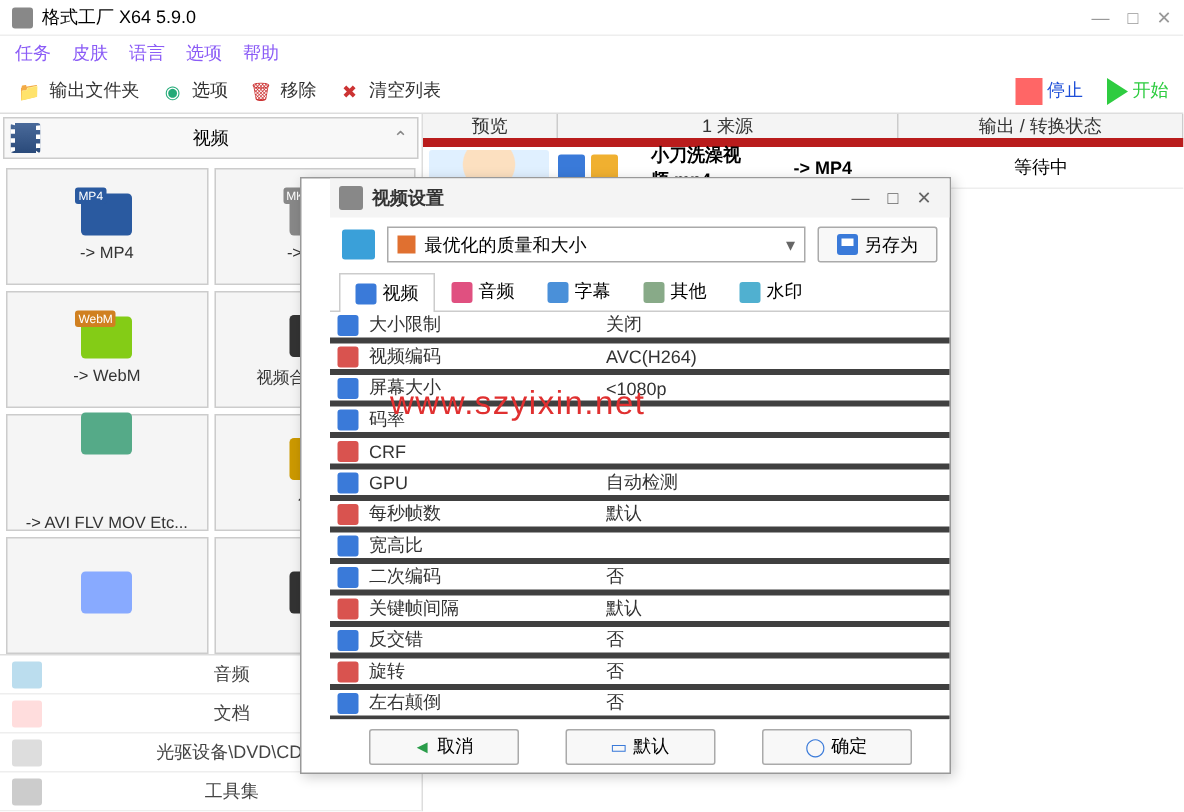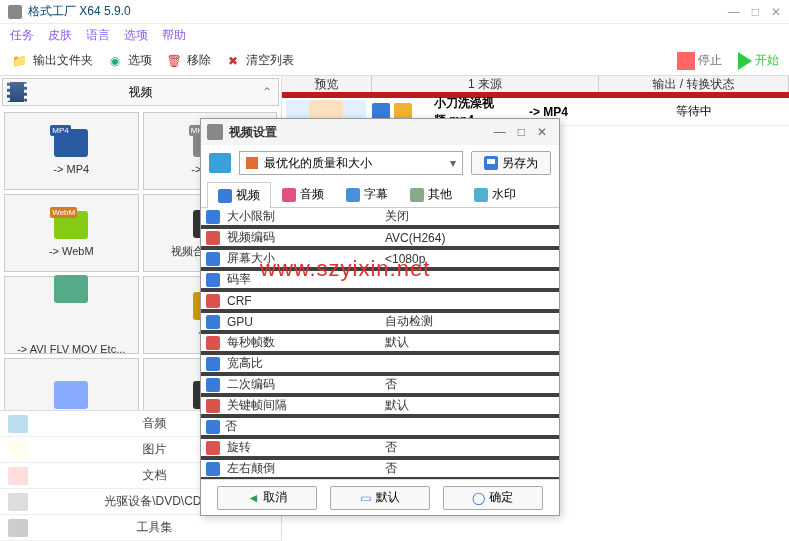--- a/index.html
+++ b/index.html
@@ -1,20 +1,20 @@
 <!DOCTYPE html>
 <html><head>
 <meta charset="utf-8">
 <style>
 * { box-sizing: border-box; margin: 0; padding: 0; font-family: "Microsoft YaHei", sans-serif; font-size: 12px; }
 body { width: 789px; height: 541px; background: #fff; position: relative; overflow: hidden; }
 
 .titlebar { height: 24px; display: flex; align-items: center; padding: 0 8px; background: #fff; border-bottom: 1px solid #eee; }
 .titlebar .appicon { width: 14px; height: 14px; background: #888; border-radius: 2px; margin-right: 6px; }
-.titlebar .title { flex: 1; color: #0c4a6e; }
+.titlebar .title { flex: 1; color: #000000; }
 .winbtns { display: flex; gap: 12px; color: #999; }
 .winbtns span { cursor: pointer; }
 
 .menubar { height: 22px; display: flex; align-items: center; gap: 14px; padding: 0 10px; color: #8b5cf6; }
 
 .toolbar { height: 30px; display: flex; align-items: center; gap: 4px; padding: 0 6px; border-bottom: 1px solid #ddd; }
 .tbtn { display: flex; align-items: center; gap: 3px; padding: 2px 4px; cursor: pointer; }
 .ticon { width: 20px; height: 20px; display: inline-flex; align-items: center; justify-content: center; }
 .tlabel { color: #333; }
 .tb-right { margin-left: auto; display: flex; align-items: center; gap: 8px; }
@@ -39,21 +39,21 @@
 .catrow span:last-child { flex: 1; text-align: center; color: #444; }
 
 .right { flex: 1; display: flex; flex-direction: column; }
 .colhead { display: flex; height: 22px; border-bottom: 6px solid #b91c1c; background: #f4f4f4; }
 .colhead div { border-right: 1px solid #ccc; display: flex; align-items: center; justify-content: center; color: #333; }
 .listrow { display: flex; height: 28px; align-items: center; border-bottom: 1px solid #eee; }
 .avatar { width: 80px; height: 24px; background: radial-gradient(circle at 50% 40%, #fce0c0 40%, #e0f0ff 42%); border-radius: 2px; margin: 0 4px; }
 .ficon { width: 18px; height: 18px; margin: 0 2px; border-radius: 2px; }
 
 
-.dialog { position: absolute; left: 200px; top: 118px; width: 360px; height: 398px; background: #fff; border: 1px solid #999; box-shadow: 2px 2px 8px rgba(0,0,0,.2); display: flex; flex-direction: column; }
+.dialog { position: absolute; left: 200px; top: 118px; width: 434px; height: 398px; background: #fff; border: 1px solid #999; box-shadow: 2px 2px 8px rgba(0,0,0,.2); display: flex; flex-direction: column; padding-left: 19px; }
 .dlg-title { height: 26px; display: flex; align-items: center; padding: 0 6px; background: #f4f4f4; }
 .dlg-title .dt { flex: 1; font-weight: bold; color: #333; }
 .dlg-tools { height: 36px; display: flex; align-items: center; padding: 0 8px; gap: 8px; }
 .combo { flex: 1; height: 24px; border: 1px solid #aaa; display: flex; align-items: center; padding: 0 20px 0 6px; position: relative; background: #fff; }
 .combo::after { content: "▾"; position: absolute; right: 6px; color: #666; }
 .btn { height: 24px; border: 1px solid #aaa; background: #f8f8f8; display: flex; align-items: center; justify-content: center; gap: 4px; padding: 0 12px; cursor: pointer; border-radius: 2px; }
 .tabs { display: flex; border-bottom: 1px solid #ccc; padding: 0 6px; }
 .tab { padding: 4px 10px; display: flex; align-items: center; gap: 4px; cursor: pointer; border: 1px solid transparent; border-bottom: none; }
 .tab.active { border-color: #ccc; background: #fff; position: relative; top: 1px; }
 .tab .tic { width: 14px; height: 14px; border-radius: 2px; }
@@ -105,21 +105,21 @@
       <span class="ticon" style="color:#c33">🗑</span>
       <span class="tlabel">移除</span>
     </div>
   <div class="tbtn">
       <span class="ticon" style="color:#c33">✖</span>
       <span class="tlabel">清空列表</span>
     </div>
   <div class="tb-right">
     <div class="tbtn">
         <span class="stopbox"></span>
-        <span class="tlabel" style="color:#737373">停止</span>
+        <span class="tlabel" style="color:#1d4ed8">停止</span>
       </div>
     <div class="tbtn">
         <span class="play"></span>
         <span class="tlabel" style="color:#2ecc40">开始</span>
       </div>
   </div>
 </div>
 
 <div class="main">
   <div class="left">
@@ -181,24 +181,20 @@
           <div class="ticon2">
             <div style="width:34px;height:28px;background:#333;border-radius:3px;position:relative"></div>
           </div>
           <div class="tlbl"></div>
         </div>
       </div>
     <div class="catlist" id="catlist">
         <div class="catrow">
           <div class="cicon" style="background:#bde;border-radius:2px"></div>
           <span>音频</span>
-        </div>
-        <div class="catrow">
-          <div class="cicon" style="background:#ffe;border-radius:2px"></div>
-          <span>图片</span>
         </div>
         <div class="catrow">
           <div class="cicon" style="background:#fdd;border-radius:2px"></div>
           <span>文档</span>
         </div>
         <div class="catrow">
           <div class="cicon" style="background:#ddd;border-radius:2px"></div>
           <span>光驱设备\DVD\CD\</span>
         </div>
         <div class="catrow">
@@ -333,20 +329,21 @@
         <div class="pic">
           <div class="pi" style="background:#d9534f"></div>
         </div>
         <div class="pk">关键帧间隔</div>
         <div class="pv">默认</div>
       </div>
       <div class="prow">
         <div class="pic">
           <div class="pi" style="background:#3a7ad9"></div>
         </div>
+        <div class="pk">反交错</div>
         <div class="pv">否</div>
       </div>
       <div class="prow">
         <div class="pic">
           <div class="pi" style="background:#d9534f"></div>
         </div>
         <div class="pk">旋转</div>
         <div class="pv">否</div>
       </div>
       <div class="prow">

